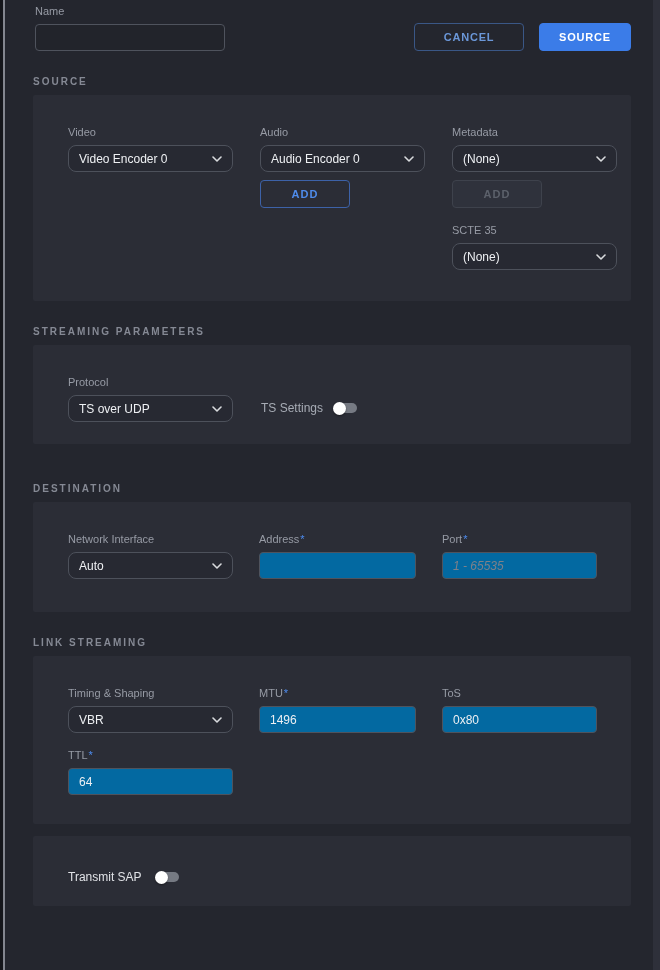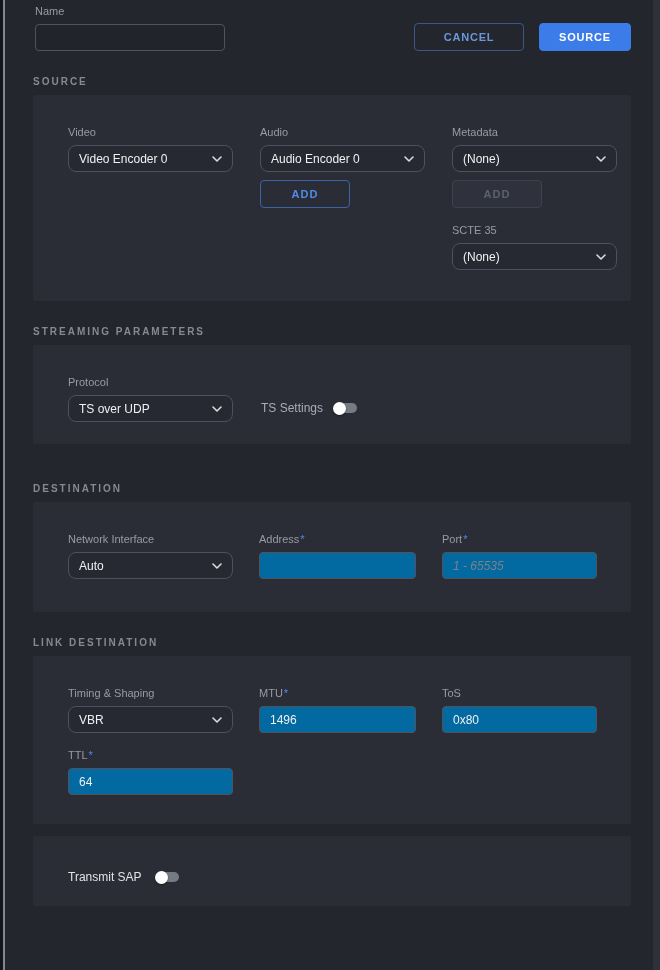--- a/index.html
+++ b/index.html
@@ -187,21 +187,21 @@
         <label class="field-label"><span>Address</span><span class="req">*</span></label>
         <input class="text-input" type="text" value="" style="">
       </div>
       <div class="col w155">
         <label class="field-label"><span>Port</span><span class="req">*</span></label>
         <input class="text-input" type="text" placeholder="1 - 65535" style="">
       </div>
     </div>
   </div>
 
-  <div class="section-title">LINK DESTINATION</div>
+  <div class="section-title">LINK STREAMING</div>
   <div class="card card-link">
     <div class="cols gap26">
       <div class="col w165">
         <label class="field-label">Timing &amp; Shaping</label>
         <div class="select">
           <span>VBR</span>
           <svg class="chev" width="10" height="6" viewBox="0 0 10 6">
             <polyline points="1,1 5,5 9,1" fill="none" stroke="#d9dbde" stroke-width="1.6" stroke-linecap="round" stroke-linejoin="round"></polyline>
           </svg>
         </div>

